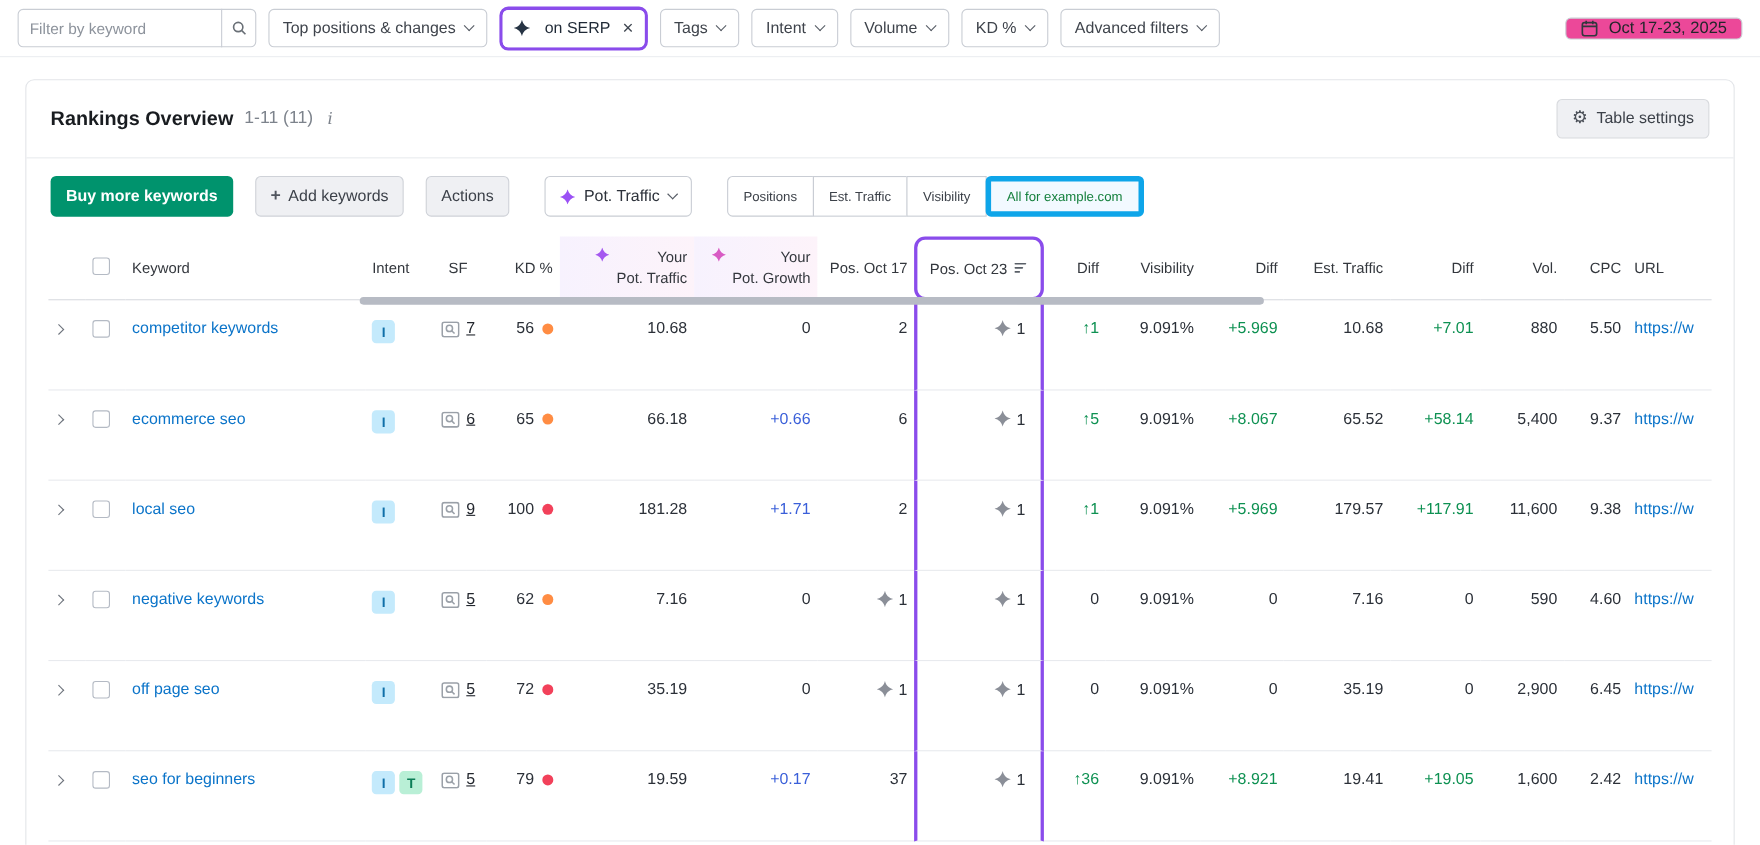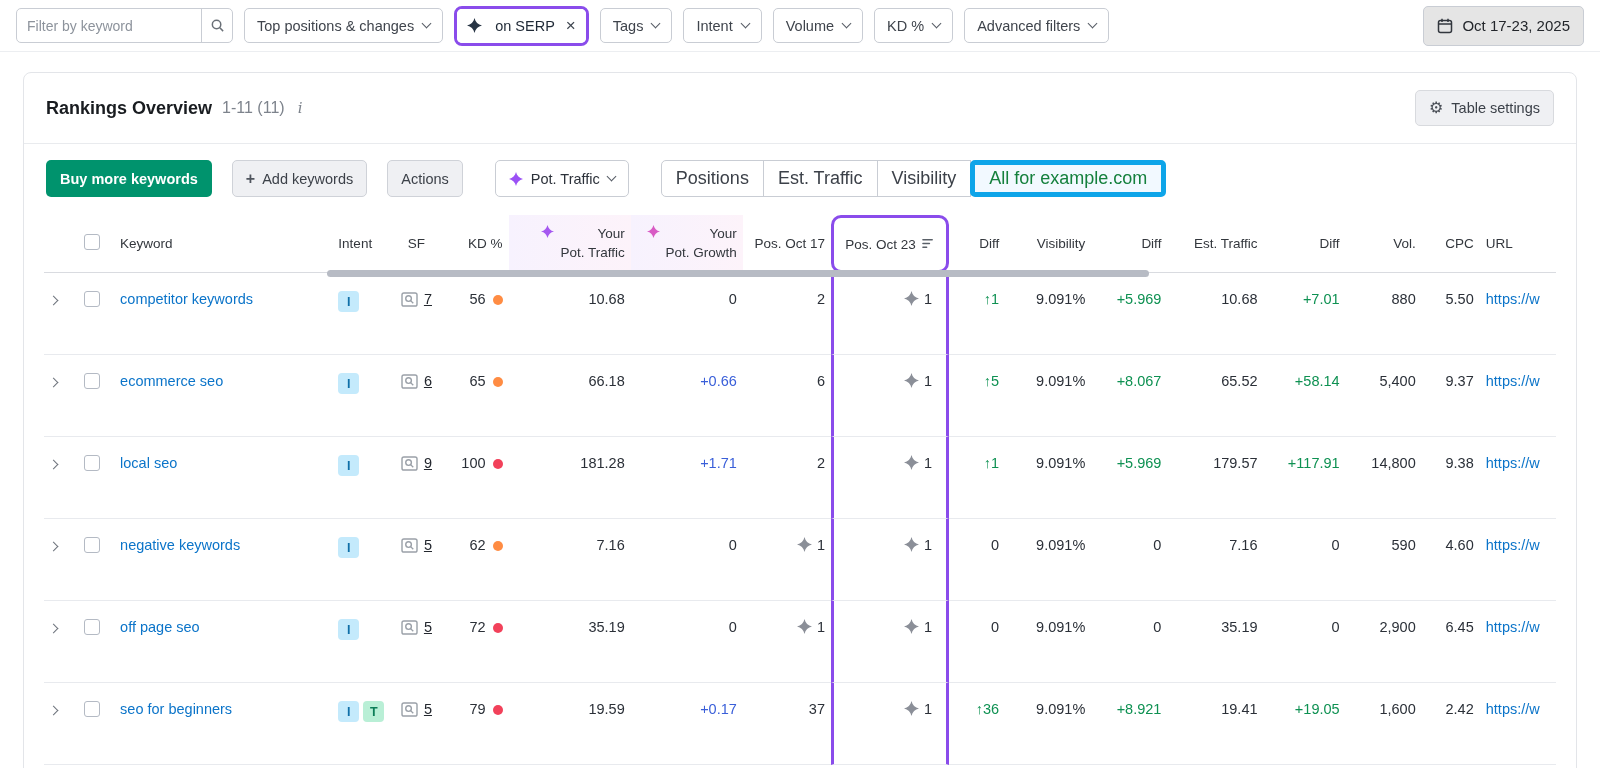--- a/index.html
+++ b/index.html
@@ -13,39 +13,39 @@
   .topbar{display:flex;align-items:center;gap:11px;padding:9px 16px;border-bottom:1px solid #ecEEf1;height:52px}
   .searchbox{position:relative;width:217px;flex:none}
   .searchbox input{width:100%;height:35px;border:1px solid var(--border);border-radius:5px;padding:0 38px 0 10px;font-size:14px;font-family:inherit;color:#333;outline:none}
   .searchbox input::placeholder{color:#8d939c}
   .search-btn{position:absolute;right:0;top:0;height:35px;width:32px;display:flex;align-items:center;justify-content:center;border-left:1px solid var(--border);cursor:pointer}
   .pill{display:inline-flex;align-items:center;gap:9px;height:35px;padding:0 12px;border:1px solid var(--border);border-radius:5px;background:#fff;font-size:14.5px;color:#3f444c;cursor:pointer;white-space:nowrap}
   .chev{width:7px;height:7px;border-right:1.6px solid #565c65;border-bottom:1.6px solid #565c65;transform:rotate(45deg);margin-top:-4px;flex:none}
   .hl-box{border:3px solid var(--hl);border-radius:8px;flex:none}
   .chip{display:flex;align-items:center;gap:8px;height:34px;padding:0 10px;background:#fff;border-radius:5px;font-size:14.5px;color:#1f2936;cursor:pointer;white-space:nowrap}
   .chip .x{font-size:17px;color:#3f4650;margin-left:3px;cursor:pointer;line-height:1}
-  .datebtn{margin-left:auto;display:inline-flex;align-items:center;gap:9px;height:40px;padding:4px 13px;border:1px solid var(--border);border-radius:5px;background:#e5e5e5;font-size:15px;color:#23262b;cursor:pointer;white-space:nowrap}
+  .datebtn{margin-left:auto;display:inline-flex;align-items:center;gap:9px;height:20px;padding:4px 13px;border:1px solid var(--border);border-radius:5px;background:#ec4899;font-size:15px;color:#23262b;cursor:pointer;white-space:nowrap}
 
   
   .card{margin:20px 23px 0;border:1px solid #e3e5e9;border-radius:8px;background:#fff}
   .card-header{display:flex;align-items:center;gap:10px;padding:17px 22px;border-bottom:1px solid #e9ebee}
   .title{font-size:18px;font-weight:700;color:#191c20}
   .count{font-size:16px;color:var(--mut)}
   .info-i{font-family:"DejaVu Serif",serif;font-style:italic;color:#7d838c;font-size:15px;padding:0 3px;cursor:pointer}
   .btn-settings{margin-left:auto;display:inline-flex;align-items:center;gap:8px;height:36px;padding:0 13px;background:#eff0f3;border:1px solid #d8dade;border-radius:5px;font-size:14.5px;color:#3c4149;cursor:pointer}
   .gear{font-size:16px;color:#4a4f57;line-height:1}
 
   
   .toolbar{display:flex;align-items:center;gap:20px;padding:16px 22px 18px}
   .btn-primary{height:37px;padding:0 14px;background:#00936d;border:none;border-radius:5px;color:#fff;font-size:14.5px;font-weight:600;font-family:inherit;cursor:pointer}
   .btn-gray{display:inline-flex;align-items:center;gap:7px;height:37px;padding:0 13px;background:#eff0f3;border:1px solid #cfd2d8;border-radius:5px;font-size:14.5px;color:#3c4149;cursor:pointer}
   .plus{font-size:16px;font-weight:600;color:#50555e;line-height:1}
   .btn-pot{display:inline-flex;align-items:center;gap:8px;height:37px;padding:0 13px;background:#fff;border:1px solid var(--border);border-radius:5px;font-size:14.5px;color:#2c313a;cursor:pointer;margin-left:12px}
   .tabs{display:flex;margin-left:12px}
-  .tab{height:37px;display:flex;align-items:center;padding:0 14px;border:1px solid var(--border);background:#fff;font-size:18px;color:#3c4149;margin-left:-1px;cursor:pointer;white-space:nowrap}
+  .tab{height:37px;display:flex;align-items:center;padding:0 14px;border:1px solid var(--border);background:#fff;font-size:12px;color:#3c4149;margin-left:-1px;cursor:pointer;white-space:nowrap}
   .tab:first-child{border-radius:5px 0 0 5px;margin-left:0}
   .tab:last-child{border-radius:0 5px 5px 0}
   .tab.active{border:5px solid #0ea5e9;border-radius:5px;color:#15803d;background:#f2f9ff;z-index:1}
 
   
   .table-wrap{position:relative;padding:0 20px 10px}
   table{width:100%;table-layout:fixed;border-collapse:separate;border-spacing:0;font-size:14.5px}
   th{font-size:13.5px;font-weight:400;color:#33373d;padding:9px 6px;border-bottom:1px solid #d9dbe0;vertical-align:middle;white-space:nowrap;height:58px}
   td{padding:18px 6px 42px;border-bottom:1px solid var(--soft);vertical-align:top;white-space:nowrap}
   .num{text-align:right}
@@ -328,21 +328,21 @@
     <td class="num"><span class="growth">+1.71</span></td>
     <td class="num pos17"><span>2</span></td>
     <td class="num pos23"><svg class="serp-star" width="15" height="15" viewBox="0 0 16 16">
                 <path d="M8 0C8.9 4.2 11.8 7.1 16 8C11.8 8.9 8.9 11.8 8 16C7.1 11.8 4.2 8.9 0 8C4.2 7.1 7.1 4.2 8 0Z" fill="#8b8f98"></path>
               </svg><span>1</span></td>
     <td class="num"><span class="up">↑1</span></td>
     <td class="num">9.091%</td>
     <td class="num"><span class="up">+5.969</span></td>
     <td class="num">179.57</td>
     <td class="num"><span class="up">+117.91</span></td>
-    <td class="num">14,800</td>
+    <td class="num">11,600</td>
     <td class="num">9.38</td>
     <td class="c-left"><a class="url-link">https://w</a></td>
   </tr>
           <tr>
     <td><span class="chev-right"></span></td>
     <td><span class="checkbox"></span></td>
     <td class="c-left"><a class="kw-link">negative keywords</a></td>
     <td class="c-left"><span><span class="ibadge i-I">I</span></span></td>
     <td>
               <span class="sf-cell">

